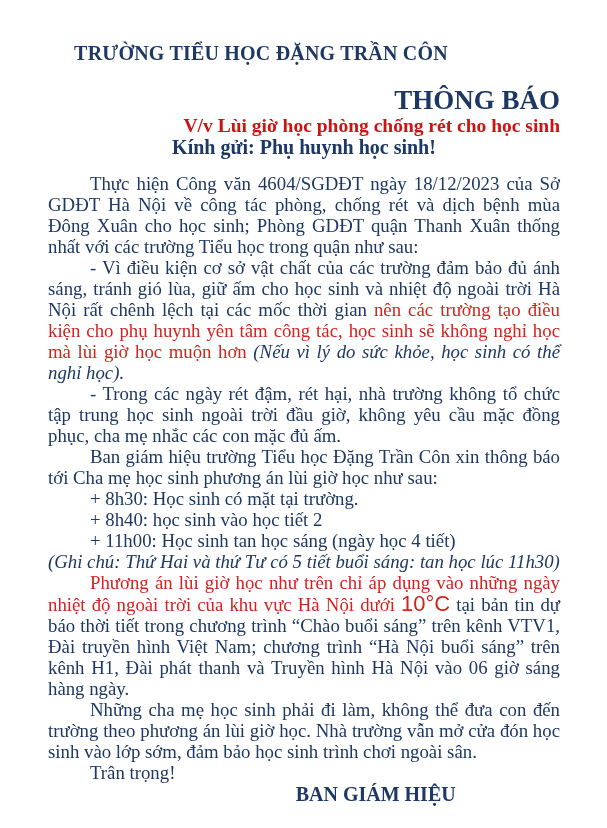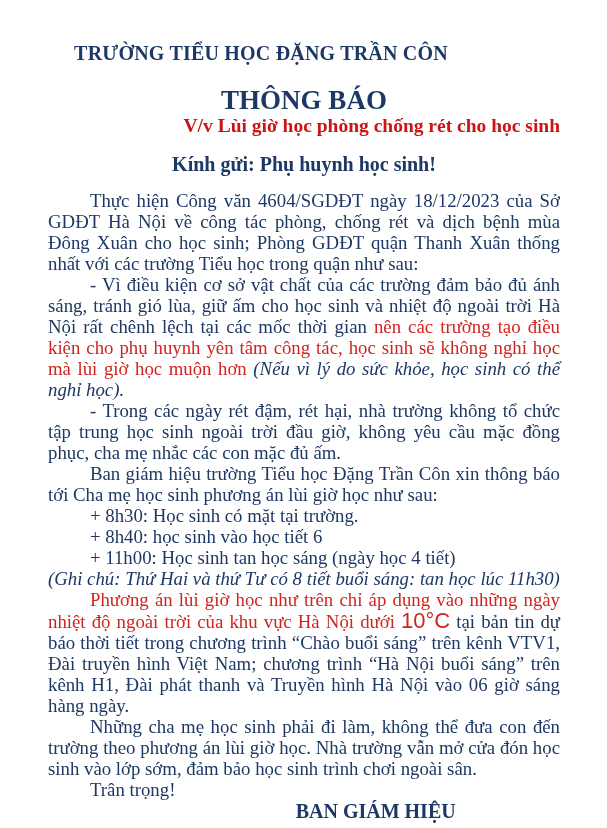--- a/index.html
+++ b/index.html
@@ -23,40 +23,39 @@
   .school-name{
     text-align:center;
     margin-right:86px;
     font-weight:bold;
     font-size:20px;
     line-height:22px;
     color:var(--navy);
     letter-spacing:0.2px;
   }
   .doc-title{
-    text-align:center;
+    text-align:right;
     font-weight:bold;
     font-size:27px;
     line-height:29px;
     margin-top:22px;
     color:var(--navy);
   }
   .doc-subtitle{
     text-align:right;
     font-weight:bold;
     font-size:19.5px;
     line-height:21px;
     color:var(--title-red);
   }
   .salutation{
     text-align:center;
     font-weight:bold;
     font-size:20px;
     line-height:22px;
-    margin-top:17px;
     color:var(--navy);
   }
   .doc-body{
     margin-top:15px;
     font-size:18.8px;
     line-height:21px;
   }
   .doc-body p{
     margin:0;
     text-align:justify;
@@ -86,22 +85,22 @@
   <div class="doc-subtitle">V/v Lùi giờ học phòng chống rét cho học sinh</div>
 
   <div class="salutation">Kính gửi: Phụ huynh học sinh!</div>
 
   <div class="doc-body" id="doc-body">
       <p class="indent"><span class="">Thực hiện Công văn 4604/SGDĐT ngày 18/12/2023 của Sở GDĐT Hà Nội về công tác phòng, chống rét và dịch bệnh mùa Đông Xuân cho học sinh; Phòng GDĐT quận Thanh Xuân thống nhất với các trường Tiểu học trong quận như sau:</span></p>
       <p class="indent"><span class="">- Vì điều kiện cơ sở vật chất của các trường đảm bảo đủ ánh sáng, tránh gió lùa, giữ ấm cho học sinh và nhiệt độ ngoài trời Hà Nội rất chênh lệch tại các mốc thời gian </span><span class="seg-red">nên các trường tạo điều kiện cho phụ huynh yên tâm công tác, học sinh sẽ không nghỉ học mà lùi giờ học muộn hơn </span><span class="seg-italic">(Nếu vì lý do sức khỏe, học sinh có thể nghỉ học).</span></p>
       <p class="indent"><span class="">- Trong các ngày rét đậm, rét hại, nhà trường không tổ chức tập trung học sinh ngoài trời đầu giờ, không yêu cầu mặc đồng phục, cha mẹ nhắc các con mặc đủ ấm.</span></p>
       <p class="indent"><span class="">Ban giám hiệu trường Tiểu học Đặng Trần Côn xin thông báo tới Cha mẹ học sinh phương án lùi giờ học như sau:</span></p>
       <p class="indent"><span class="">+ 8h30: Học sinh có mặt tại trường.</span></p>
-      <p class="indent"><span class="">+ 8h40: học sinh vào học tiết 6</span></p>
+      <p class="indent"><span class="">+ 8h40: học sinh vào học tiết 2</span></p>
       <p class="indent"><span class="">+ 11h00: Học sinh tan học sáng (ngày học 4 tiết)</span></p>
-      <p class="note"><span class="seg-italic">(Ghi chú: Thứ Hai và thứ Tư có 8 tiết buổi sáng: tan học lúc 11h30)</span></p>
+      <p class="note"><span class="seg-italic">(Ghi chú: Thứ Hai và thứ Tư có 5 tiết buổi sáng: tan học lúc 11h30)</span></p>
       <p class="indent"><span class="seg-red">Phương án lùi giờ học như trên chỉ áp dụng vào những ngày nhiệt độ ngoài trời của khu vực Hà Nội dưới </span><span class="seg-red seg-sans">10°C</span><span class=""> tại bản tin dự báo thời tiết trong chương trình “Chào buổi sáng” trên kênh VTV1, Đài truyền hình Việt Nam; chương trình “Hà Nội buổi sáng” trên kênh H1, Đài phát thanh và Truyền hình Hà Nội vào 06 giờ sáng hàng ngày.</span></p>
       <p class="indent"><span class="">Những cha mẹ học sinh phải đi làm, không thể đưa con đến trường theo phương án lùi giờ học. Nhà trường vẫn mở cửa đón học sinh vào lớp sớm, đảm bảo học sinh trình chơi ngoài sân.</span></p>
       <p class="indent"><span class="">Trân trọng!</span></p>
     </div>
 
   <div class="signature">BAN GIÁM HIỆU</div>
 </div>
 
 </body></html>

